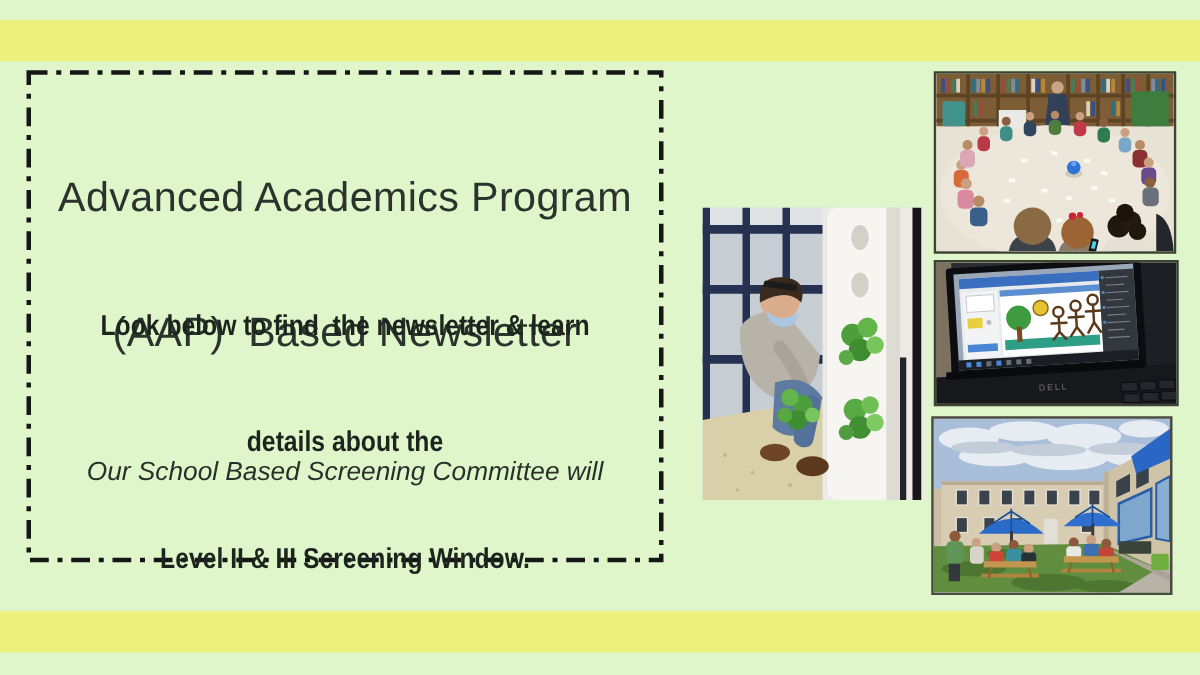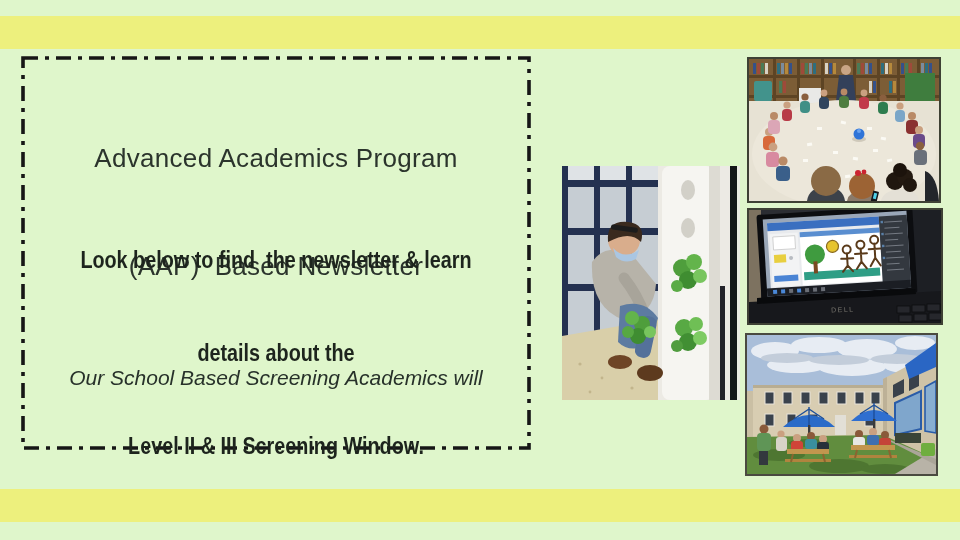--- a/index.html
+++ b/index.html
@@ -10,21 +10,21 @@
   }
   .accent-bar { position:absolute; left:0; width:960px; background:#edf07d; }
   .accent-bar.top { top:16px; height:33px; }
   .accent-bar.bottom { top:489px; height:33px; }
 
   .textbox { position:absolute; left:20px; top:55px; width:512px; height:396px; }
   .border-svg { position:absolute; left:0; top:0; width:100%; height:100%; }
 
   .title {
     position:absolute; top:13px; left:0; width:100%;
-    text-align:center; font-size:26px; line-height:36px;
+    text-align:center; font-size:33px; line-height:36px;
     letter-spacing:0.3px; color:#2b342c; white-space:pre-wrap;
   }
   .callout {
     position:absolute; top:128px; left:0; width:100%;
     text-align:center; font-weight:bold; font-size:23px; line-height:31px;
     color:#1d241d; white-space:pre-wrap;
     transform:scaleX(0.86); transform-origin:50% 0;
   }
   .note {
     position:absolute; top:248px; left:0; width:100%;
@@ -54,21 +54,21 @@
     <div class="title">
       <div>Advanced Academics Program</div>
       <div>(AAP)  Based Newsletter</div>
     </div>
     <div class="callout">
       <div>Look below to find  the newsletter &amp; learn</div>
       <div>details about the</div>
       <div>Level II &amp; III Screening Window.</div>
     </div>
     <div class="note">
-      <div>Our School Based Screening Academics will</div>
+      <div>Our School Based Screening Committee will</div>
       
     </div>
   </div>
 
   <figure class="photo-garden">
     <svg viewBox="0 0 178 234" preserveAspectRatio="none">
       <rect width="178" height="234" fill="#c6cdd3"></rect>
       <rect x="0" y="0" width="104" height="16" fill="#dfe3e6"></rect>
 
       <g fill="#243150">

